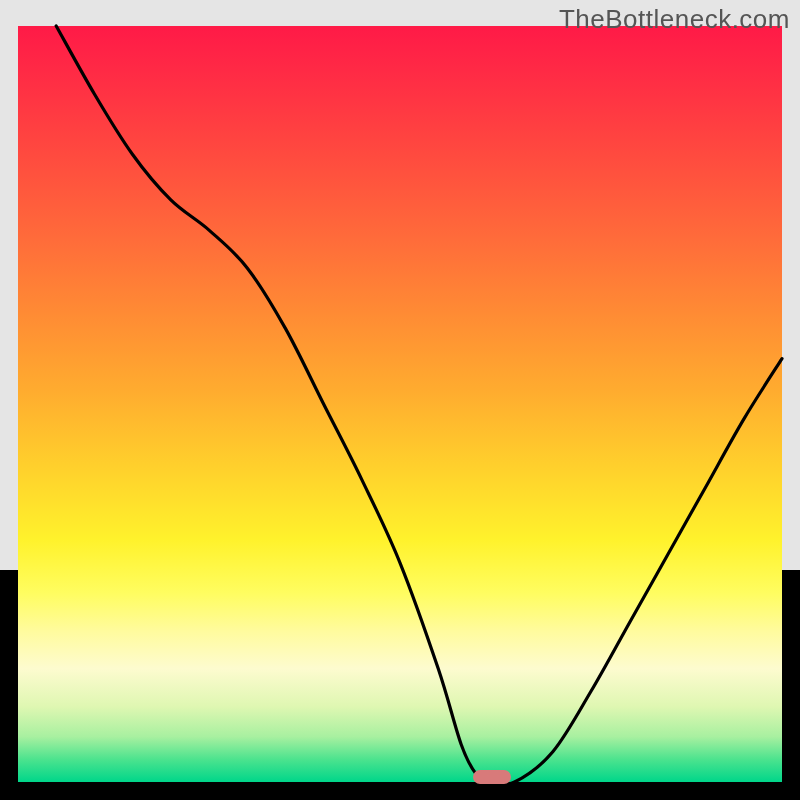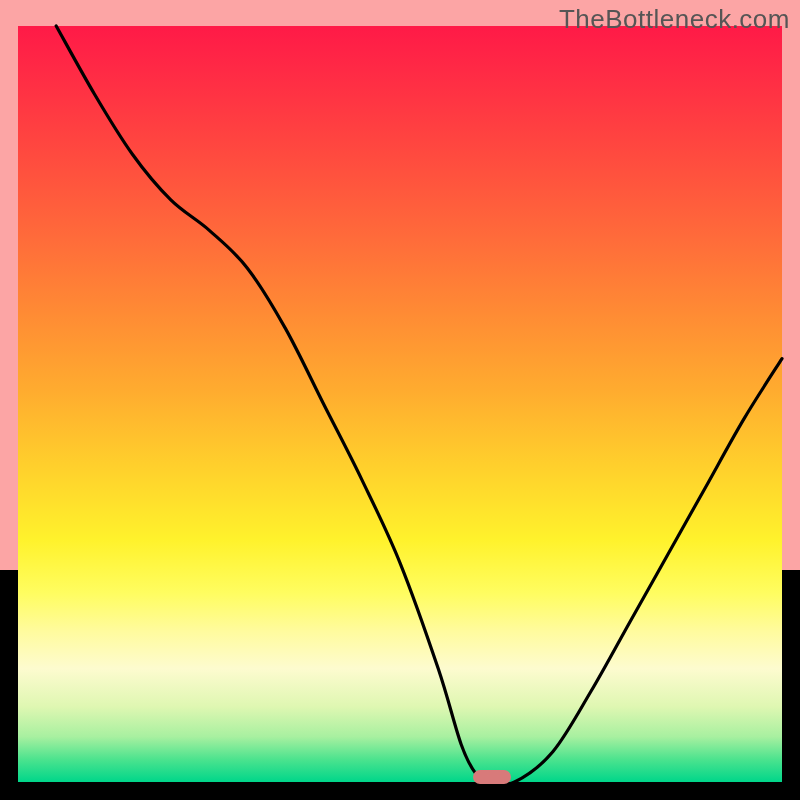--- a/index.html
+++ b/index.html
@@ -8,21 +8,21 @@
     width: 800px;
     height: 800px;
     overflow: hidden;
     background: #000;
     font-family: Arial, Helvetica, sans-serif;
   }
   .frame {
     position: relative;
     width: 800px;
     height: 570px;
-    background: #fca5a5;
+    background: #e5e5e5;
   }
   .watermark {
     position: absolute;
     top: 4px;
     right: 10px;
     color: #555;
     font-size: 26px;
     font-weight: 500;
     letter-spacing: 0.5px;
     z-index: 20;

